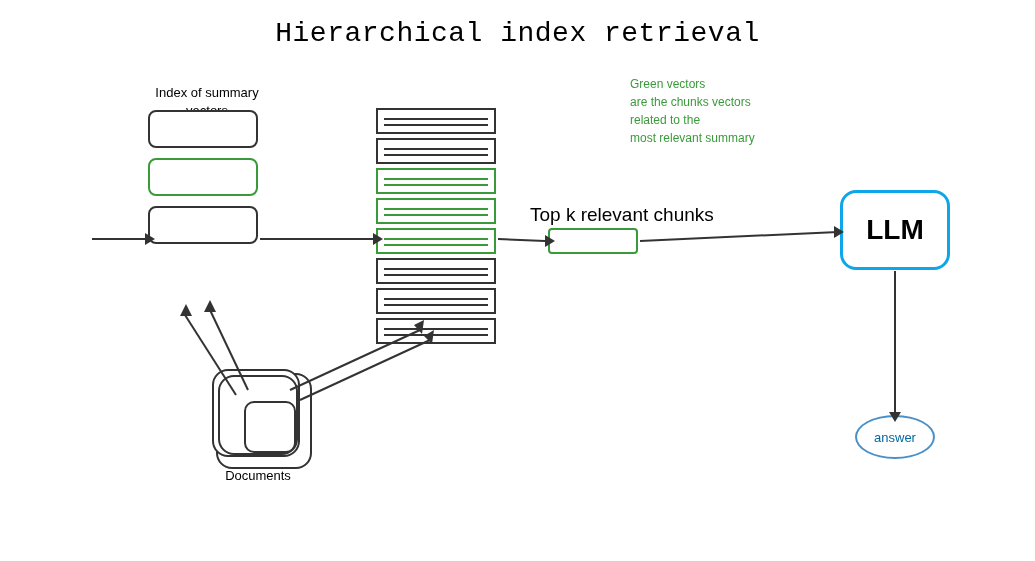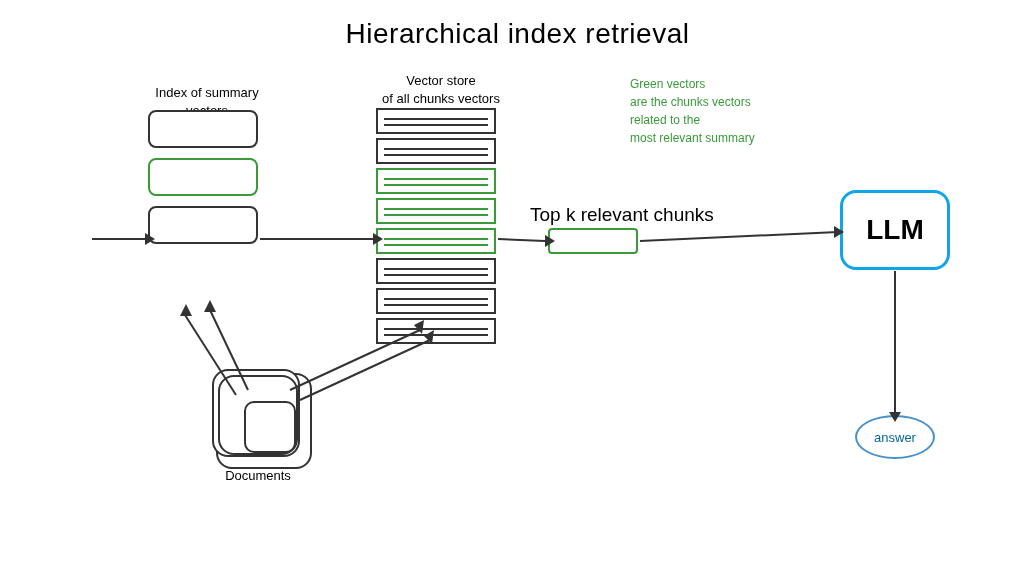--- a/index.html
+++ b/index.html
@@ -22,21 +22,21 @@
     
     .title {
       position: absolute;
       top: 18px;
       left: 50%;
       transform: translateX(-50%);
       font-size: 28px;
       font-weight: 400;
       letter-spacing: 0.5px;
       white-space: nowrap;
-      font-family: Liberation Sans, sans-serif;
+      font-family: Liberation Mono, monospace;
     }
 
     
     .query-ellipse {
       position: absolute;
       top: 218px;
       left: 18px;
       width: 72px;
       height: 42px;
       border: 2.5px solid #4a90c8;
@@ -278,24 +278,20 @@
     <span style="white-space:pre-line;">Index of summary
 vectors</span>
   </div>
 
   <div class="summary-rects">
     <div class="summary-rect"></div>
     <div class="summary-rect green"></div>
     <div class="summary-rect"></div>
   </div>
 
-  <div class="label-vector-store">
-    <span style="white-space:pre-line;">Vector store
-of all chunks vectors</span>
-  </div>
 
   <div class="chunk-rows">
     <div class="chunk-row"></div>
     <div class="chunk-row"></div>
     <div class="chunk-row green"></div>
     <div class="chunk-row green"></div>
     <div class="chunk-row green"></div>
     <div class="chunk-row"></div>
     <div class="chunk-row"></div>
     <div class="chunk-row"></div>

